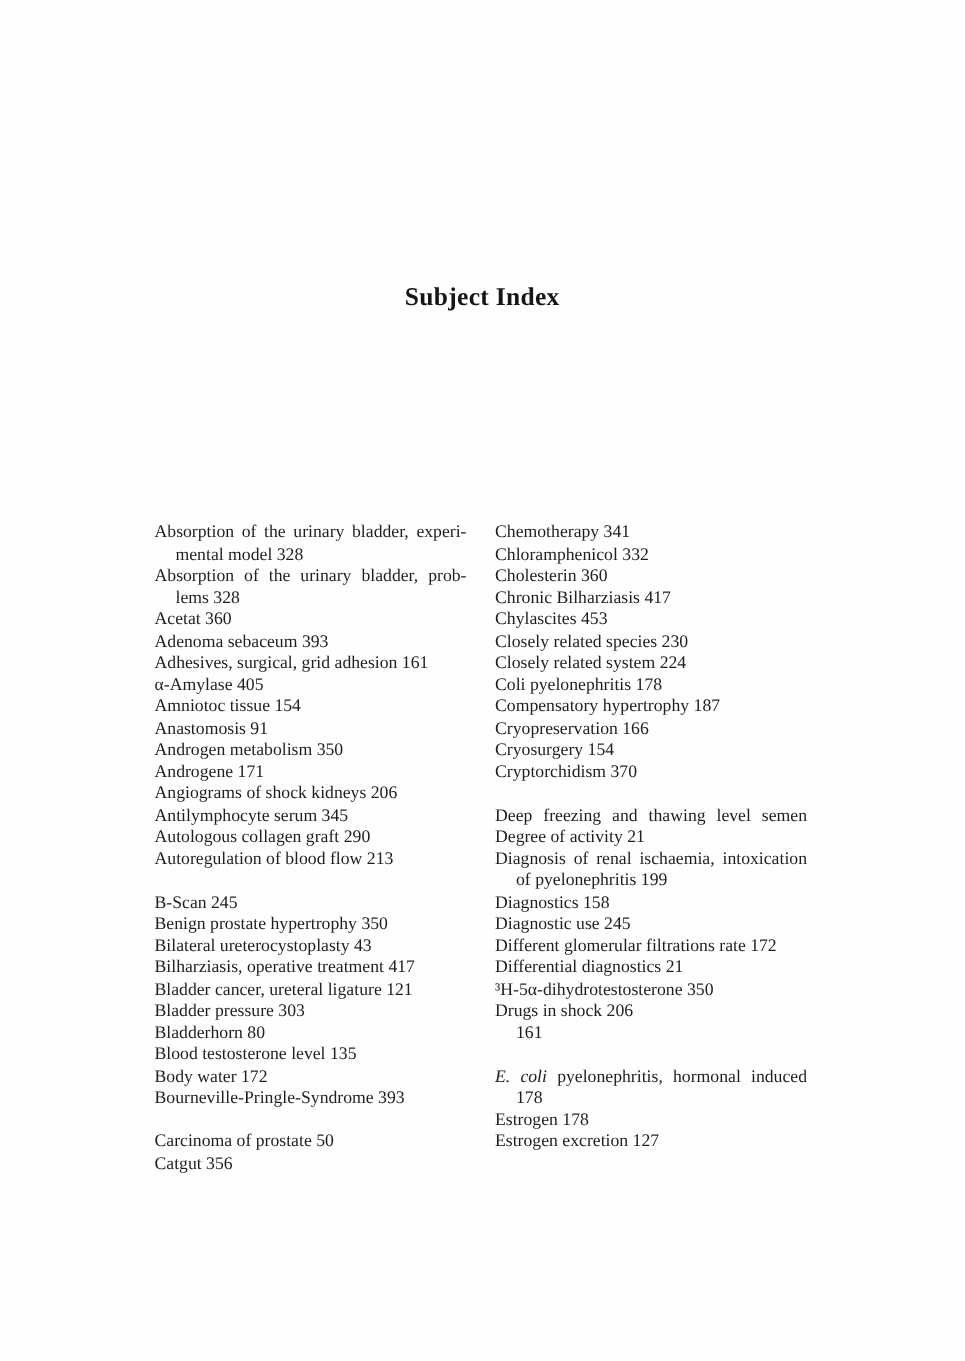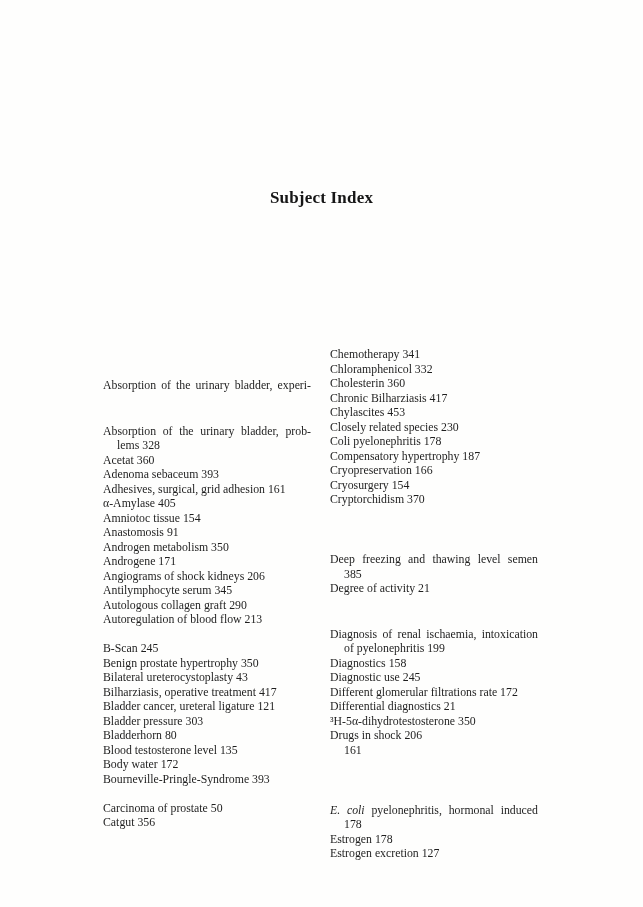--- a/index.html
+++ b/index.html
@@ -41,36 +41,36 @@
     line-height: 14.5px;
   }
   .line {
     white-space: nowrap;
     min-height: 14.5px;
   }
   .line.just {
     white-space: normal;
     text-align: justify;
     text-align-last: justify;
-    margin-top: 31px;
   }
   .line.indent {
     padding-left: 14px;
   }
   .line i {
   }
 </style>
 </head>
 <body>
 
 <div class="page">
   <h1 class="title">Subject Index</h1>
   <div class="columns">
     <div class="col">
         <div class="line just">Absorption of the urinary bladder, experi-</div>
+        <div class="line indent">mental model 328</div>
         <div class="line just">Absorption of the urinary bladder, prob-</div>
         <div class="line indent">lems 328</div>
         <div class="line">Acetat 360</div>
         <div class="line">Adenoma sebaceum 393</div>
         <div class="line">Adhesives, surgical, grid adhesion 161</div>
         <div class="line">α-Amylase 405</div>
         <div class="line">Amniotoc tissue 154</div>
         <div class="line">Anastomosis 91</div>
         <div class="line">Androgen metabolism 350</div>
         <div class="line">Androgene 171</div>
@@ -93,28 +93,28 @@
         <div class="line">Carcinoma of prostate 50</div>
         <div class="line">Catgut 356</div>
       </div>
     <div class="col">
         <div class="line">Chemotherapy 341</div>
         <div class="line">Chloramphenicol 332</div>
         <div class="line">Cholesterin 360</div>
         <div class="line">Chronic Bilharziasis 417</div>
         <div class="line">Chylascites 453</div>
         <div class="line">Closely related species 230</div>
+        <div class="line">Closely related system 224</div>
         <div class="line">Coli pyelonephritis 178</div>
         <div class="line">Compensatory hypertrophy 187</div>
         <div class="line">Cryopreservation 166</div>
         <div class="line">Cryosurgery 154</div>
         <div class="line">Cryptorchidism 370</div>
         <div class="line"></div>
         <div class="line just">Deep freezing and thawing level semen</div>
-        <div class="line indent">385</div>
         <div class="line">Degree of activity 21</div>
         <div class="line just">Diagnosis of renal ischaemia, intoxication</div>
         <div class="line indent">of pyelonephritis 199</div>
         <div class="line">Diagnostics 158</div>
         <div class="line">Diagnostic use 245</div>
         <div class="line">Different glomerular filtrations rate 172</div>
         <div class="line">Differential diagnostics 21</div>
         <div class="line">³H-5α-dihydrotestosterone 350</div>
         <div class="line">Drugs in shock 206</div>
         <div class="line indent">161</div>

